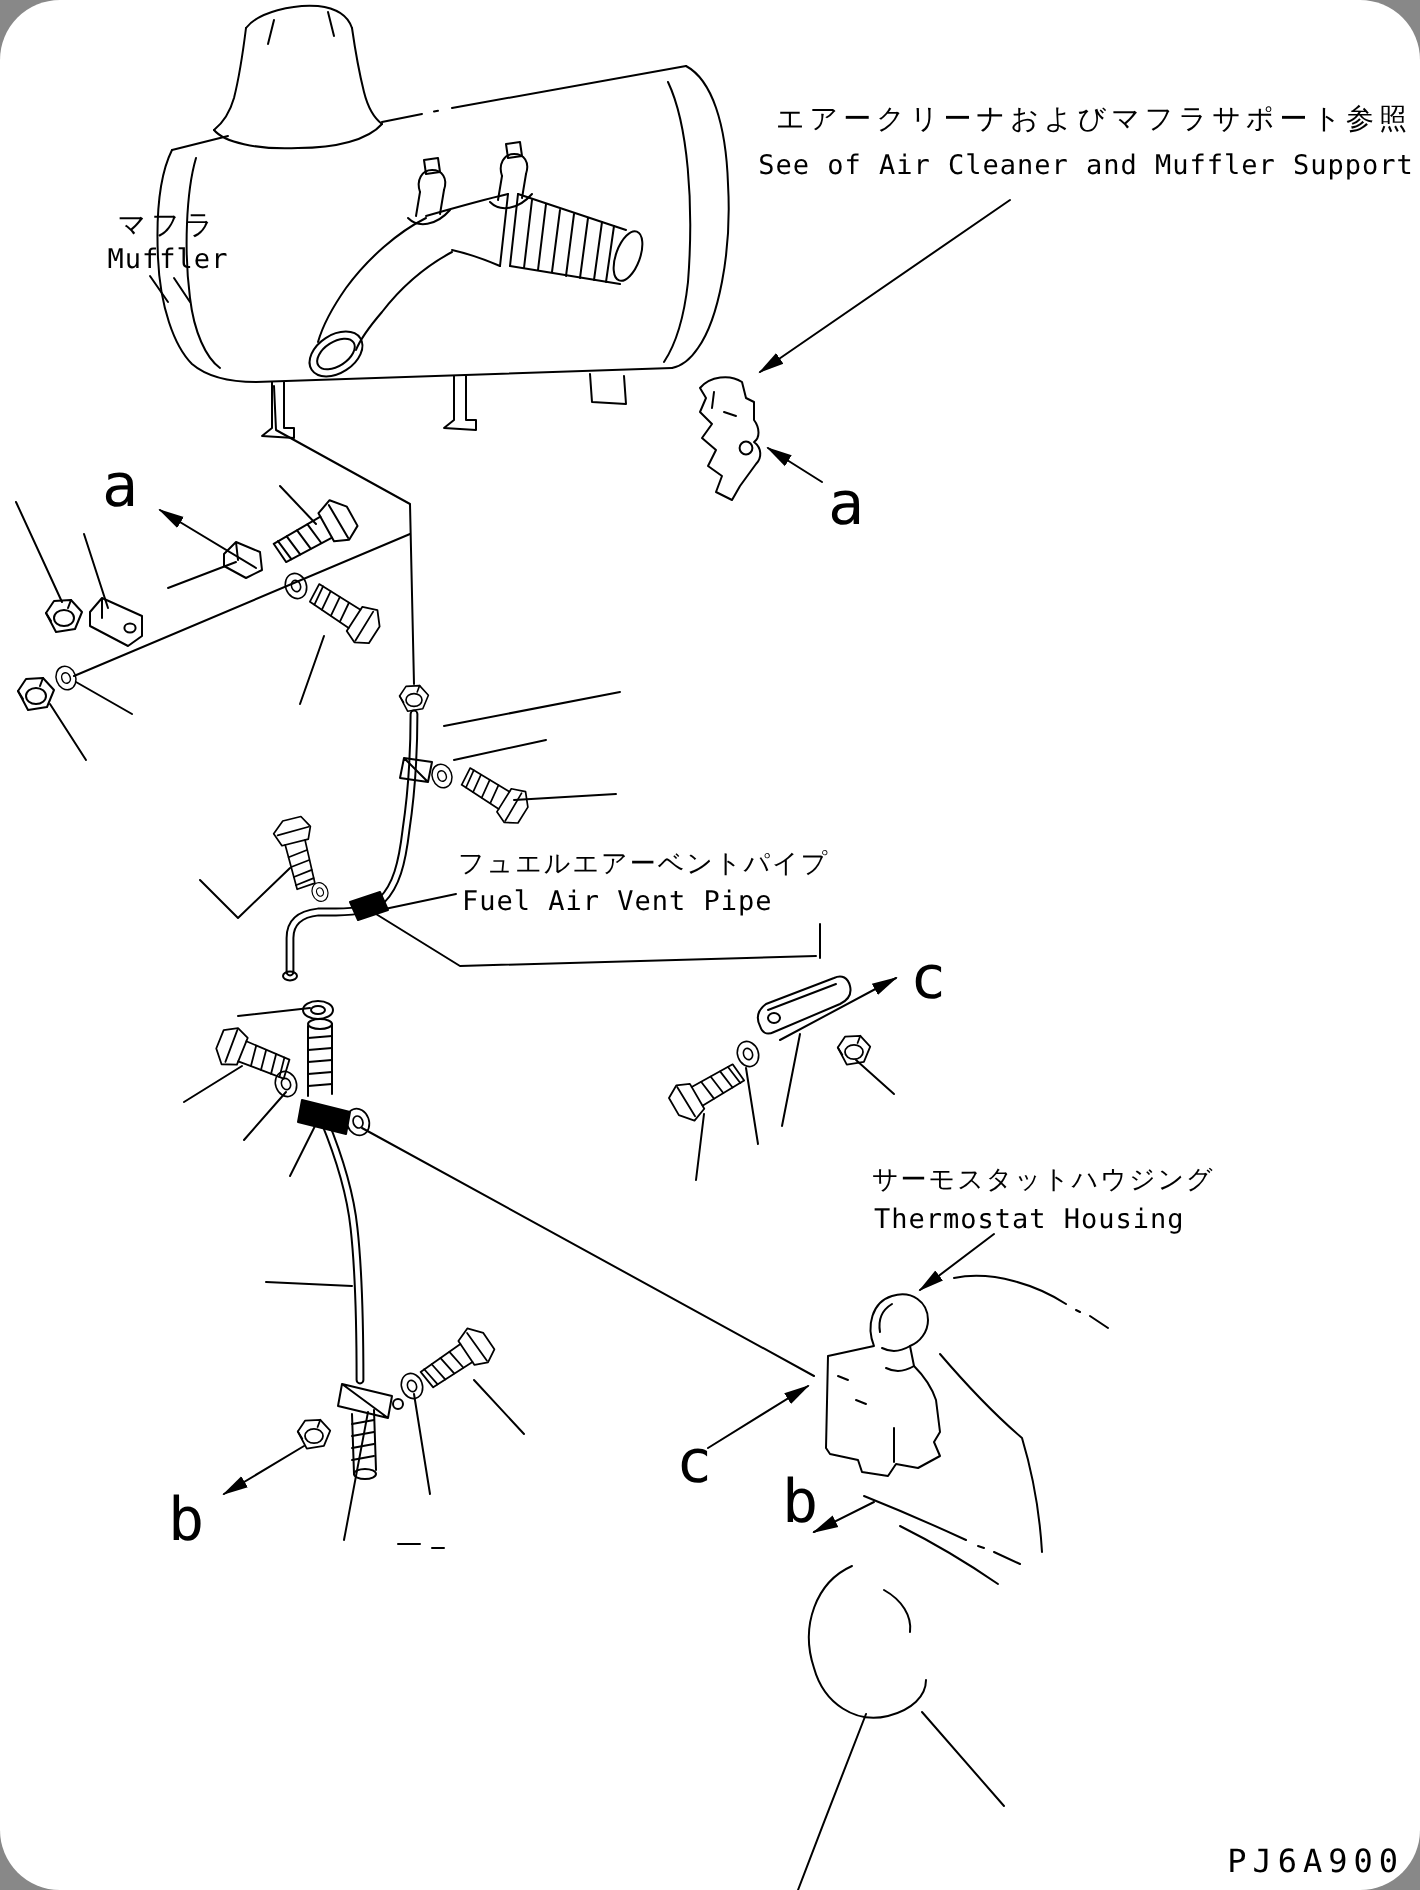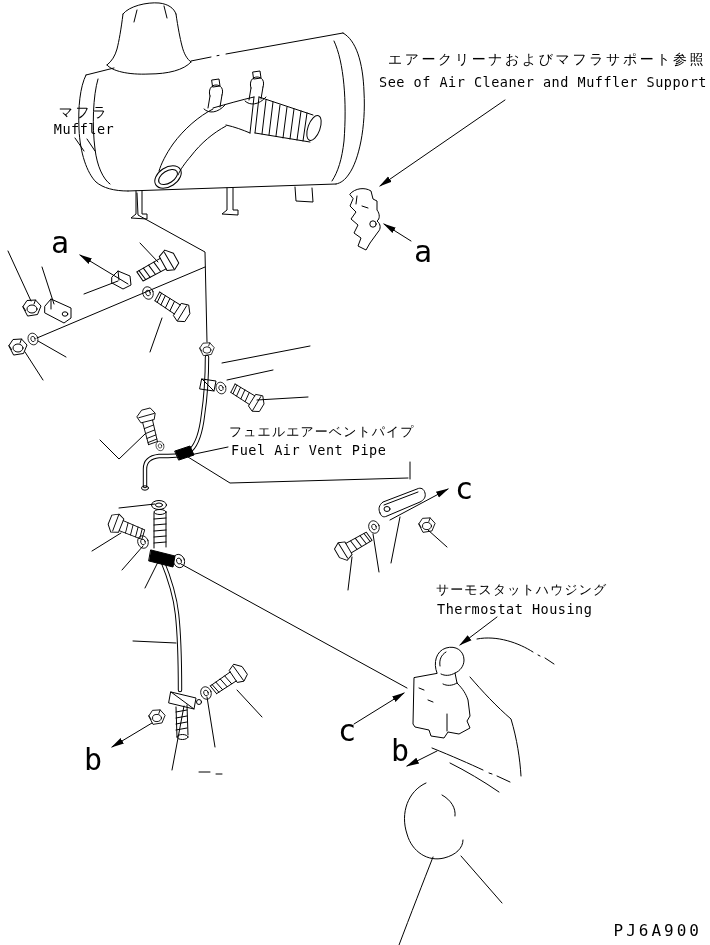--- a/index.html
+++ b/index.html
@@ -3,20 +3,21 @@
 <meta charset="utf-8">
 <style>
   html,body{margin:0;padding:0;background:#888;}
   .sheet{
     position:relative;
     width:710px;height:945px;
     background:#ffffff;
     margin:0 auto;
     font-family:"DejaVu Sans Mono",monospace;
     overflow:hidden;
+    border-radius:30px;
   }
   svg{display:block;}
   .ink{stroke:#000;stroke-width:1;fill:none;stroke-linecap:round;stroke-linejoin:round;}
   .pipe-outer{stroke:#000;stroke-width:4.4;fill:none;}
   .pipe-inner{stroke:#fff;stroke-width:2.4;fill:none;}
   text{fill:#000;stroke:none;}
   .jp{font-family:"DejaVu Sans",sans-serif;font-size:14px;letter-spacing:2.5px;}
   .jp-sm{font-family:"DejaVu Sans",sans-serif;font-size:13px;letter-spacing:1px;}
   .en{font-family:"DejaVu Sans Mono",monospace;font-size:13.5px;letter-spacing:0.5px;}
   .code{font-family:"DejaVu Sans Mono",monospace;font-size:16px;letter-spacing:3px;}

